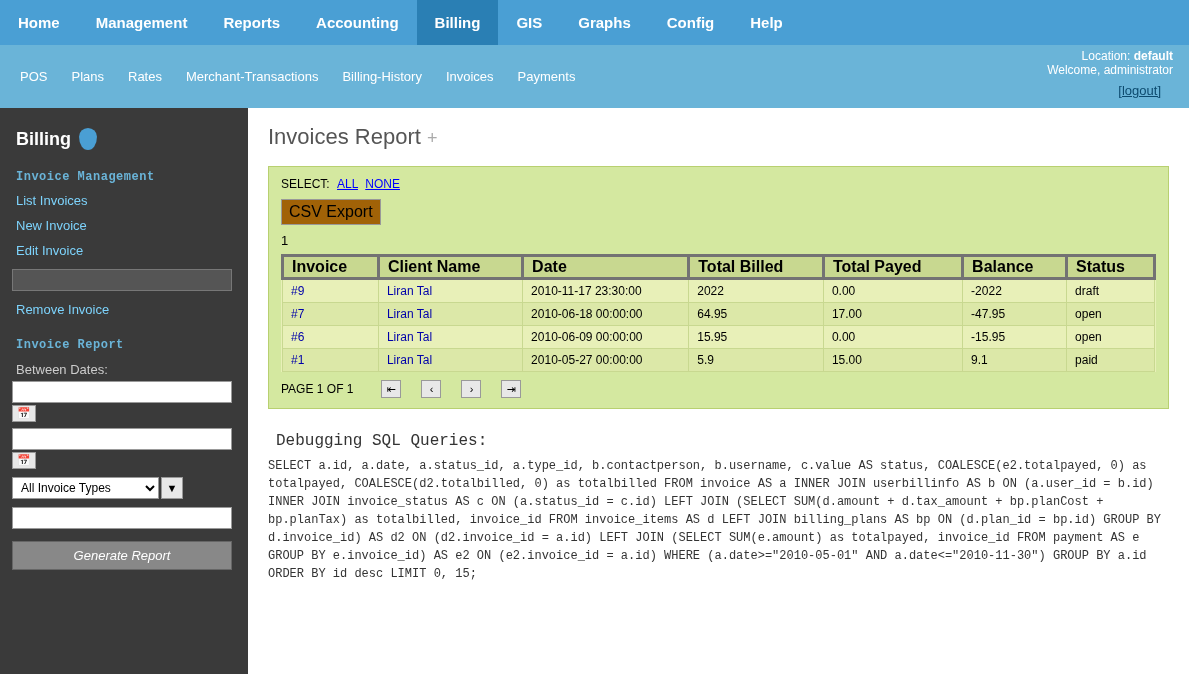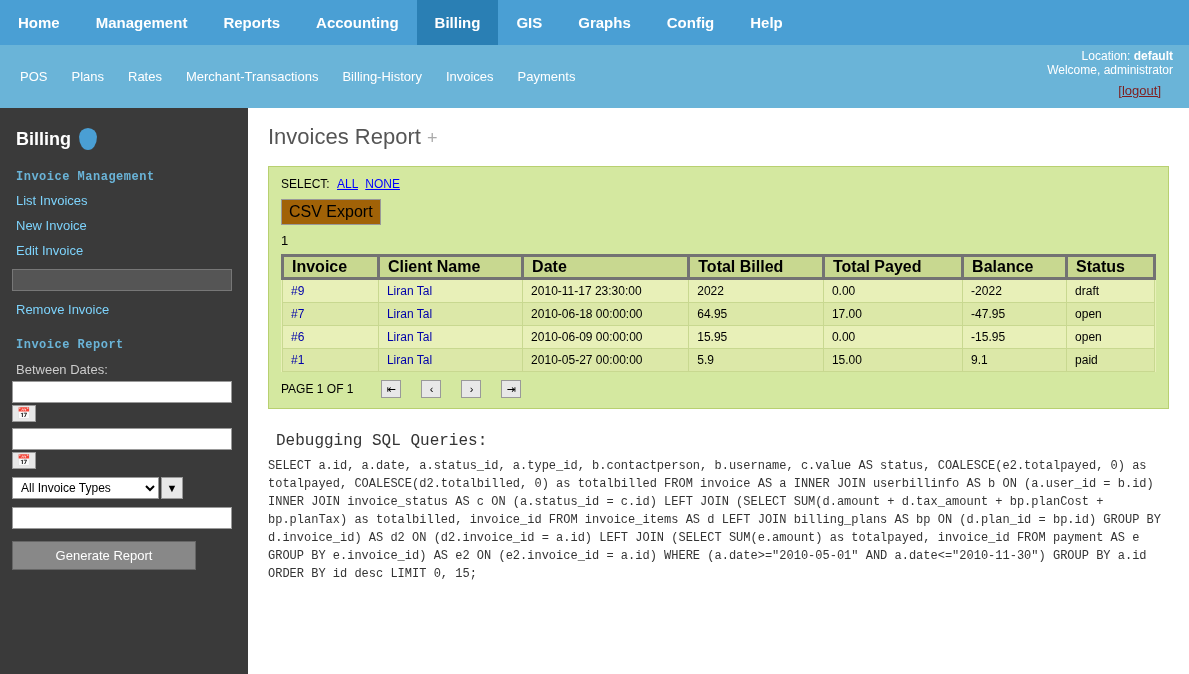--- a/index.html
+++ b/index.html
@@ -37,21 +37,21 @@
       padding: 6px 12px;
       font-size: 13px;
       display: block;
     }
     #sub-nav-right {
       color: #fff;
       font-size: 12px;
       text-align: right;
       padding: 4px 8px;
     }
-    #sub-nav-right a { color: #7f1d1d; text-decoration: underline; }
+    #sub-nav-right a { color: #0c4a6e; text-decoration: underline; }
 
     
     #main-layout {
       display: flex;
       min-height: 580px;
     }
 
     
     #sidebar {
       width: 248px;
@@ -148,28 +148,29 @@
       margin: 4px 12px;
       width: 220px;
       padding: 3px 5px;
       background: #fff;
       border: 1px solid #999;
       color: #333;
       font-size: 12px;
     }
     .generate-btn {
       margin: 8px 12px;
-      width: 184px;
+      width: 220px;
       padding: 6px;
       background: #888;
       color: #fff;
       border: 1px solid #666;
       font-size: 13px;
       cursor: pointer;
       text-align: center;
+      font-style: italic;
     }
 
     
     #content {
       flex: 1;
       padding: 16px 20px;
       background: #fff;
     }
     #content h1 {
       font-size: 22px;

